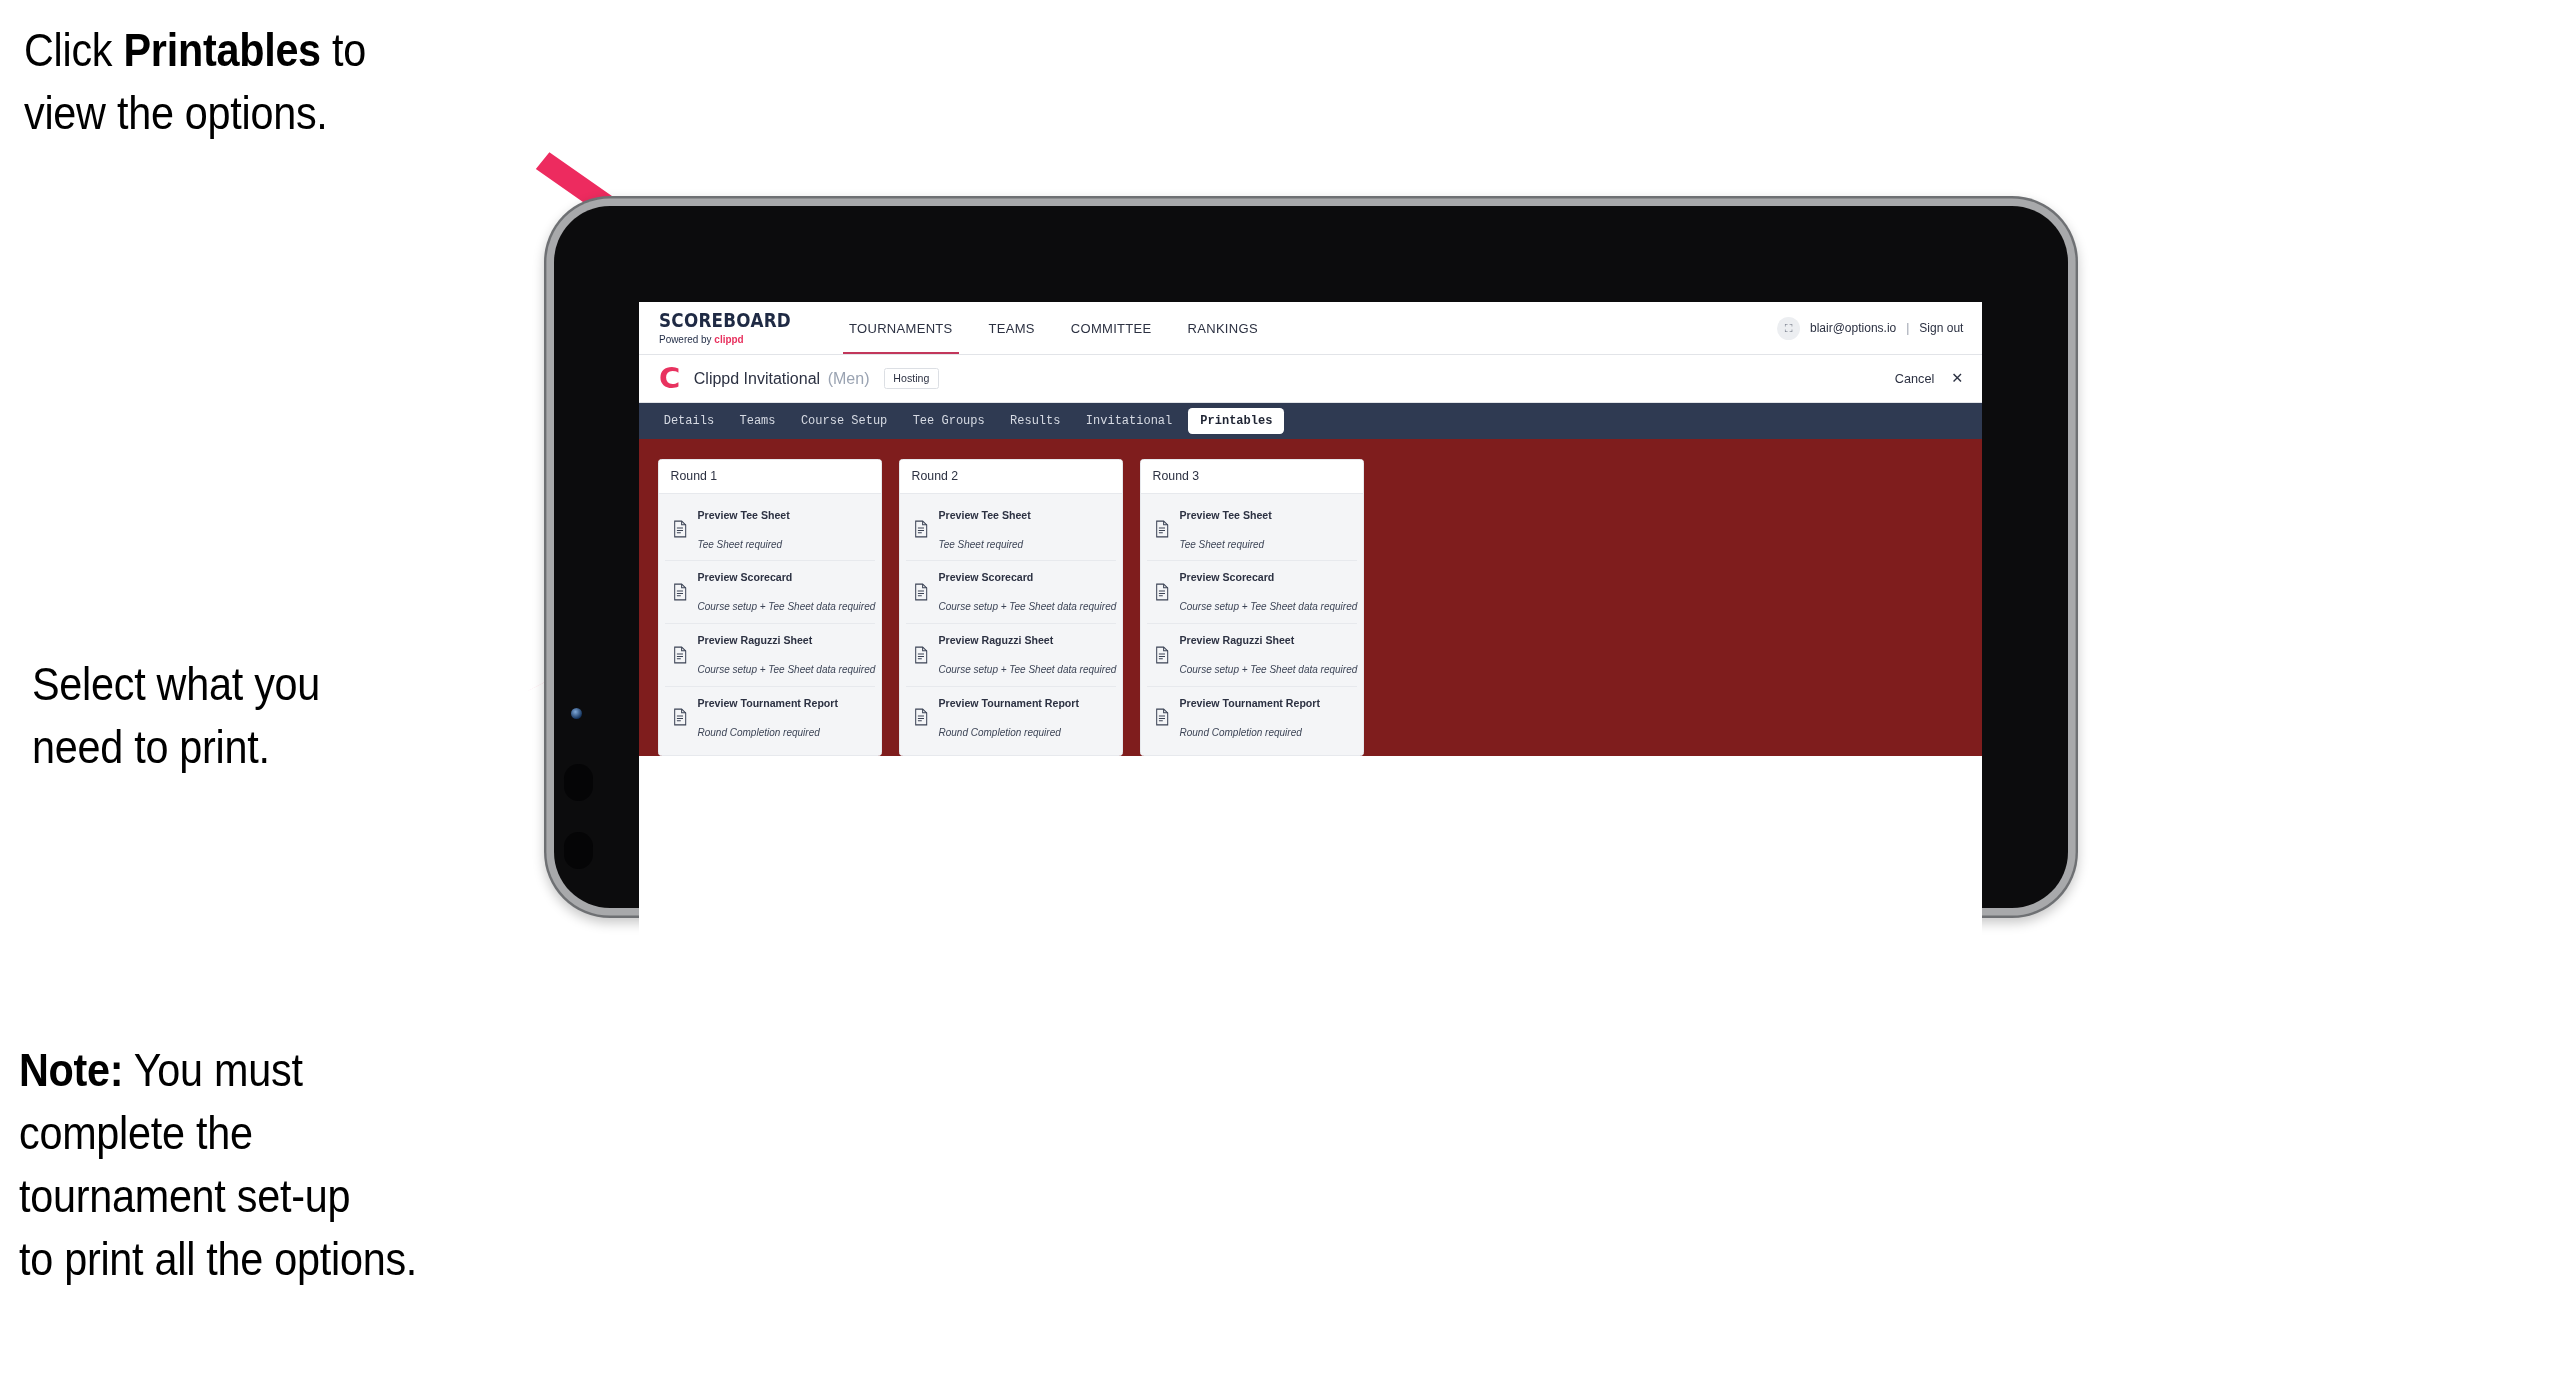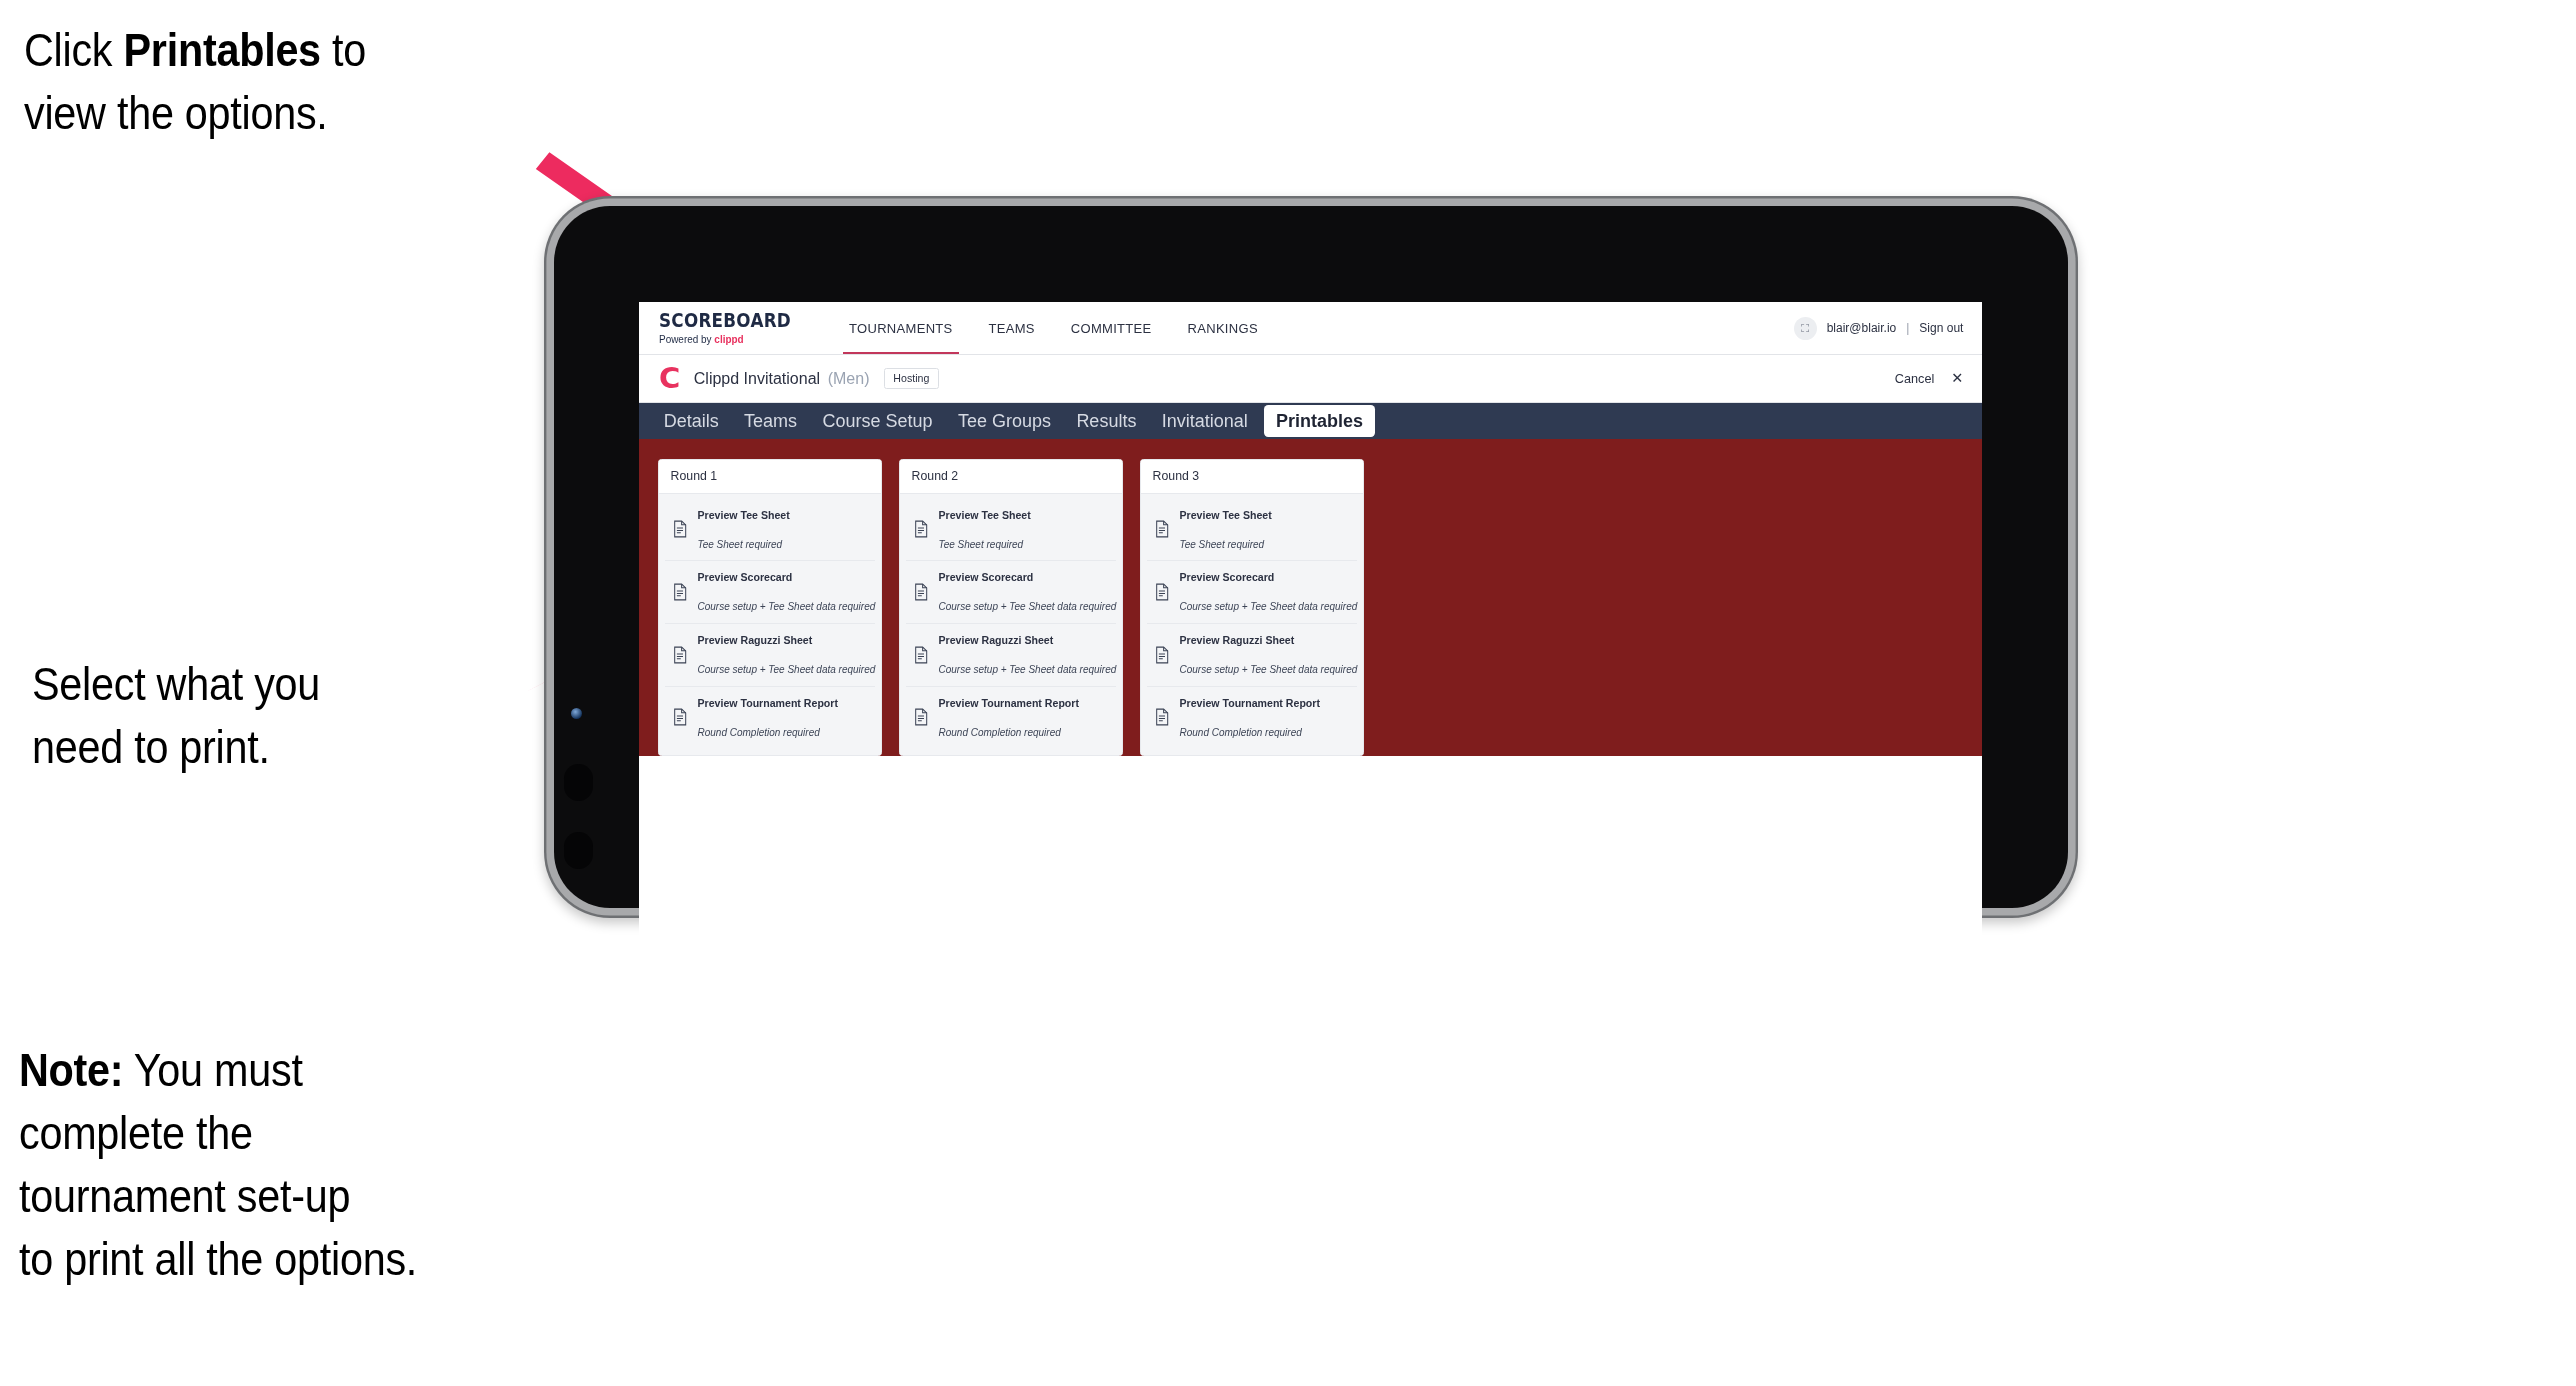--- a/index.html
+++ b/index.html
@@ -163,26 +163,27 @@
   #cancel-x{font-size:14.4px;color:#2c3142;line-height:1;}
 
   
   #tabbar{
     height:36px;
     background:#2f3a52;
     display:flex;align-items:center;
     padding:0 6.8px 0 12px;
   }
   .tab{
-    font-size:18px;
+    font-size:12px;
     color:#d6dae3;
     padding:0 12.7px;
     line-height:1;
     cursor:pointer;
     white-space:nowrap;
+    font-family:Liberation Mono, monospace;
   }
   .tab.active{
     background:#ffffff;
     color:#1f2433;
     font-weight:bold;
     border-radius:4.2px;
     padding:6.8px 12px;
     margin:0 3.4px;
   }
 
@@ -272,21 +273,21 @@
         <div class="topnav-item active">TOURNAMENTS</div>
         <div class="topnav-item">TEAMS</div>
         <div class="topnav-item">COMMITTEE</div>
         <div class="topnav-item">RANKINGS</div>
       </nav>
 
       <div id="topbar-right">
         <div id="user-avatar">
             <span>⛶</span>
           </div>
-        <div id="user-email">blair@blair.io</div>
+        <div id="user-email">blair@options.io</div>
         <div id="sep">|</div>
         <div id="signout">Sign out</div>
       </div>
     </div>
 
     <div id="tourn-bar">
       <div id="clippd-c">C</div>
       <div id="tourn-name">Clippd Invitational</div>
       <div id="tourn-gender">(Men)</div>
       <div id="hosting-badge">Hosting</div>

